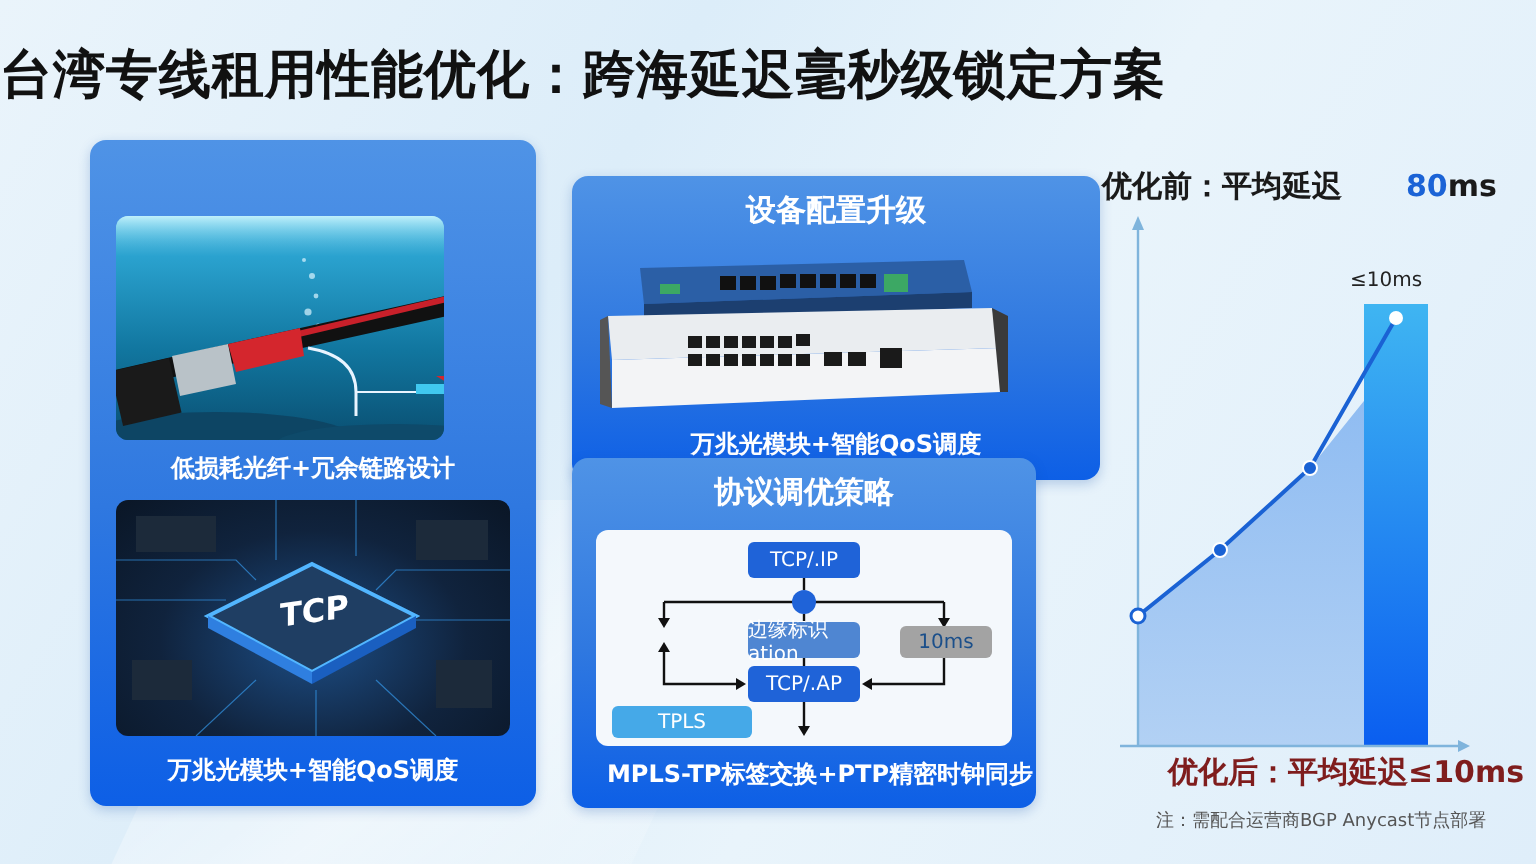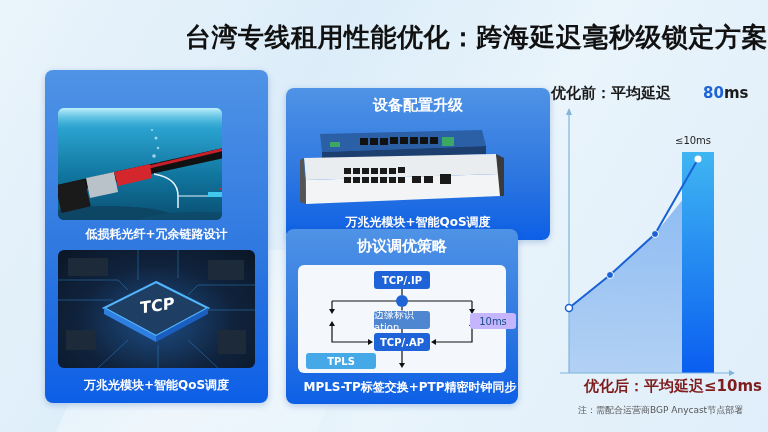--- a/index.html
+++ b/index.html
@@ -8,21 +8,21 @@
     position: relative;
     font-family: "DejaVu Sans", "Liberation Sans", sans-serif;
     background: linear-gradient(120deg, #eaf4fb 0%, #dcedf9 35%, #e9f4fb 60%, #dfeefa 100%);
   }
   .bg-sweep {
     position: absolute; left: 80px; top: 250px; width: 260px; height: 260px;
     background: linear-gradient(130deg, rgba(255,255,255,0) 0%, rgba(255,255,255,0.5) 50%, rgba(255,255,255,0) 100%);
     transform: skewX(-25deg);
   }
   .title {
-    position: absolute; left: 0; top: 20px; width: 768px; text-align: right;
+    position: absolute; left: 0; top: 20px; width: 768px; text-align: left;
     font-size: 26px; font-weight: bold; color: #111; letter-spacing: 0.5px;
   }
   .card {
     position: absolute; border-radius: 8px;
     background: linear-gradient(180deg, #4f93e6 0%, #2f78e0 55%, #0d5fe6 100%);
     box-shadow: 0 2px 6px rgba(20,80,170,0.25);
   }
   .card-title {
     position: absolute; left: 0; width: 100%; text-align: center;
     color: #fff; font-weight: bold; font-size: 15px;
@@ -43,26 +43,26 @@
   }
   
   #card-device { left: 286px; top: 88px; width: 264px; height: 152px; }
   #card-protocol { left: 286px; top: 229px; width: 232px; height: 175px; }
   .img-switch { position: absolute; left: 14px; top: 36px; width: 204px; height: 86px; }
   .diagram-box {
     position: absolute; left: 12px; top: 36px; width: 208px; height: 108px; border-radius: 6px;
     background: #f4f8fc;
   }
   .node {
-    position: absolute; border-radius: 3px; color: #fff; font-size: 10px; font-weight: bold;
+    position: absolute; border-radius: 3px; color: #fff; font-size: 10px; font-weight: normal;
     display: flex; align-items: center; justify-content: center;
   }
   .node.dark { background: #1f63d8; }
   .node.light { background: #45a9e8; }
-  .node.light2 { background: #c4b5fd; color: #1b4f8a; font-weight: normal; margin-left: 20px; }
+  .node.light2 { background: #a3a3a3; color: #1b4f8a; font-weight: normal; }
   .node.mid { background: #4f86d2; font-weight: normal; }
   
   .chart-top {
     position: absolute; left: 551px; top: 84px; font-size: 15px; font-weight: bold; color: #1a1a1a;
   }
   .chart-top .hl { color: #1b63d6; margin-left: 32px; }
   .chart-bottom {
     position: absolute; left: 584px; top: 377px; font-size: 15px; font-weight: bold; color: #7f1d1d; text-align: center;
   }
   .footnote {

